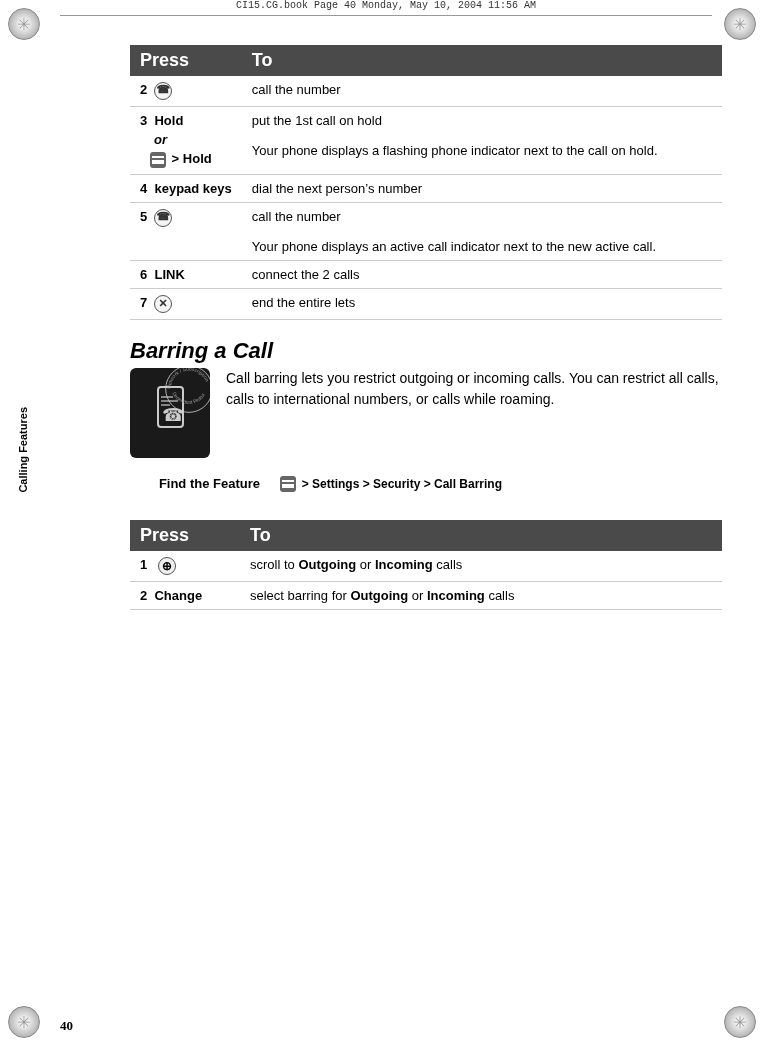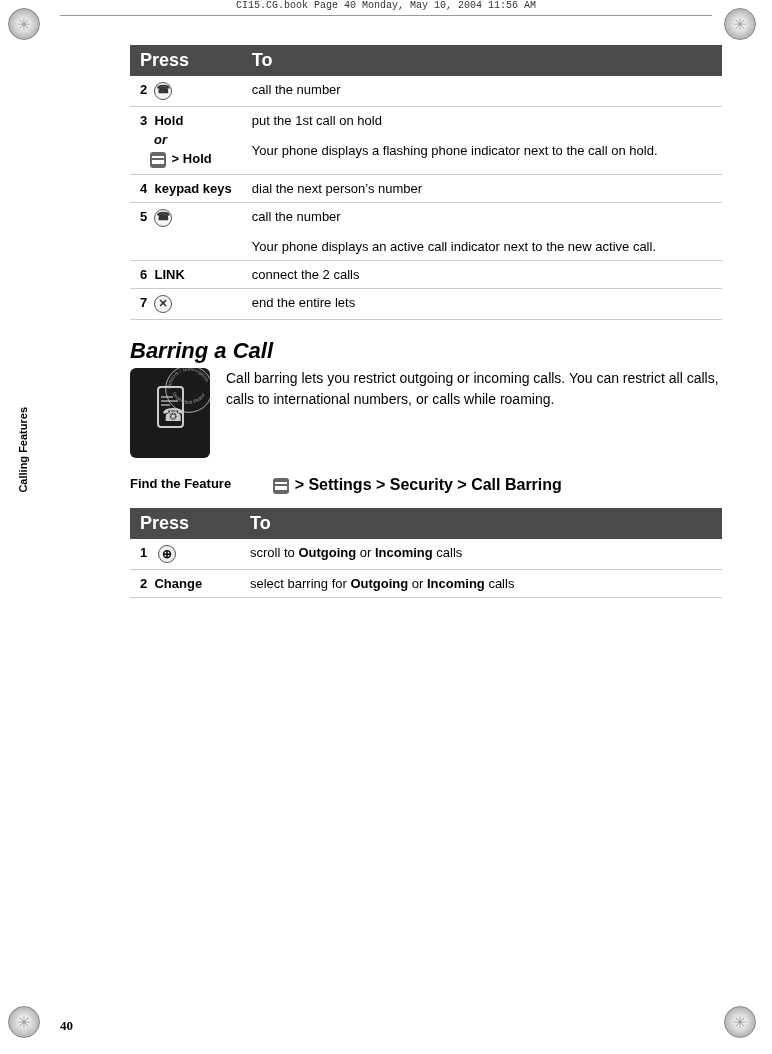--- a/index.html
+++ b/index.html
@@ -147,22 +147,23 @@
     .feature-text {
       font-size: 14px;
       line-height: 1.5;
       flex: 1;
     }
 
     
     .find-feature {
       display: flex;
       align-items: flex-start;
-      margin-bottom: 14px;
-      gap: 13px;
+      margin-bottom: 28px;
+      gap: 20px;
+      text-align: right;
     }
     .find-feature-label {
       font-size: 13px;
       font-weight: bold;
       white-space: nowrap;
       min-width: 130px;
     }
 
     
     .page-number {
@@ -253,21 +254,21 @@
       content: '✕';
       position: absolute;
       top: 1px;
       left: 3px;
       font-size: 11px;
       color: #333;
     }
 
     .bold-menu {
       font-weight: bold;
-      font-size: 16px;
+      font-size: 12px;
     }
   </style>
 </head>
 <body>
 
 <div class="corner corner-tl">
   <div class="star-deco">✳</div>
 </div>
 <div class="corner corner-tr">
   <div class="star-deco">✳</div>

